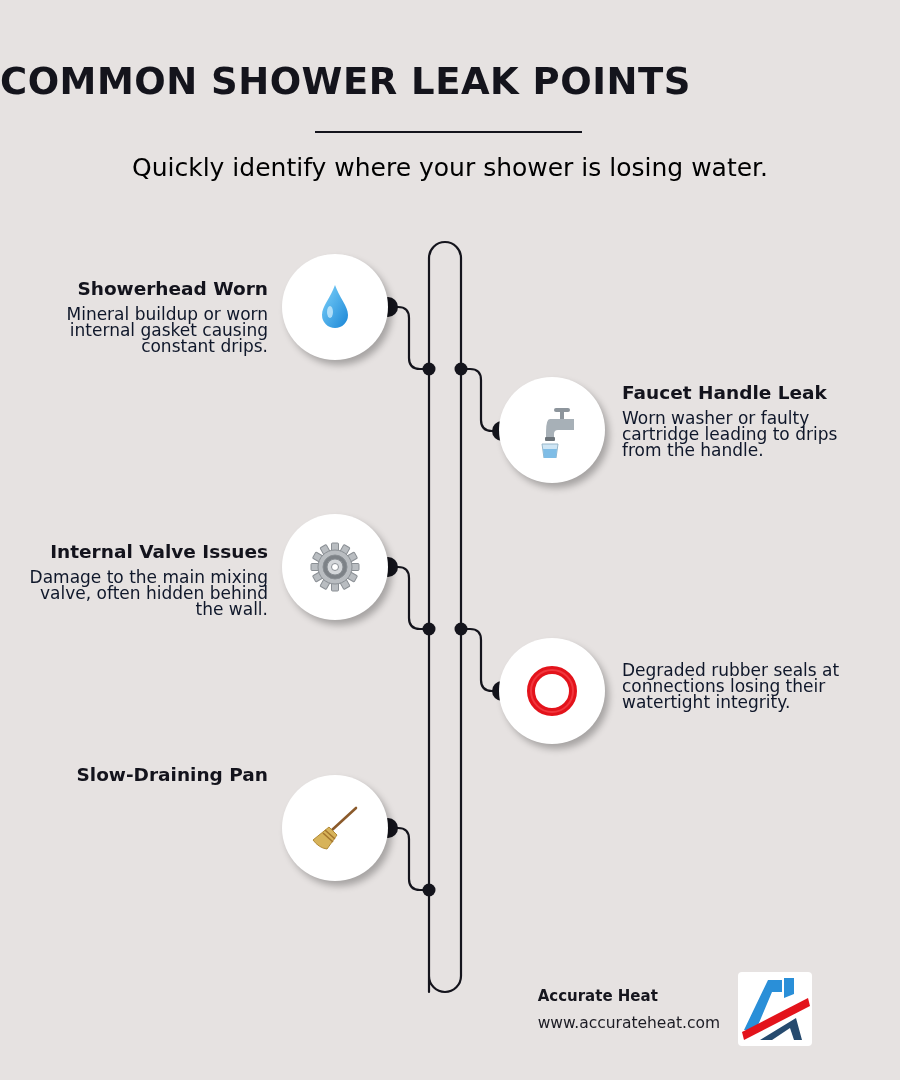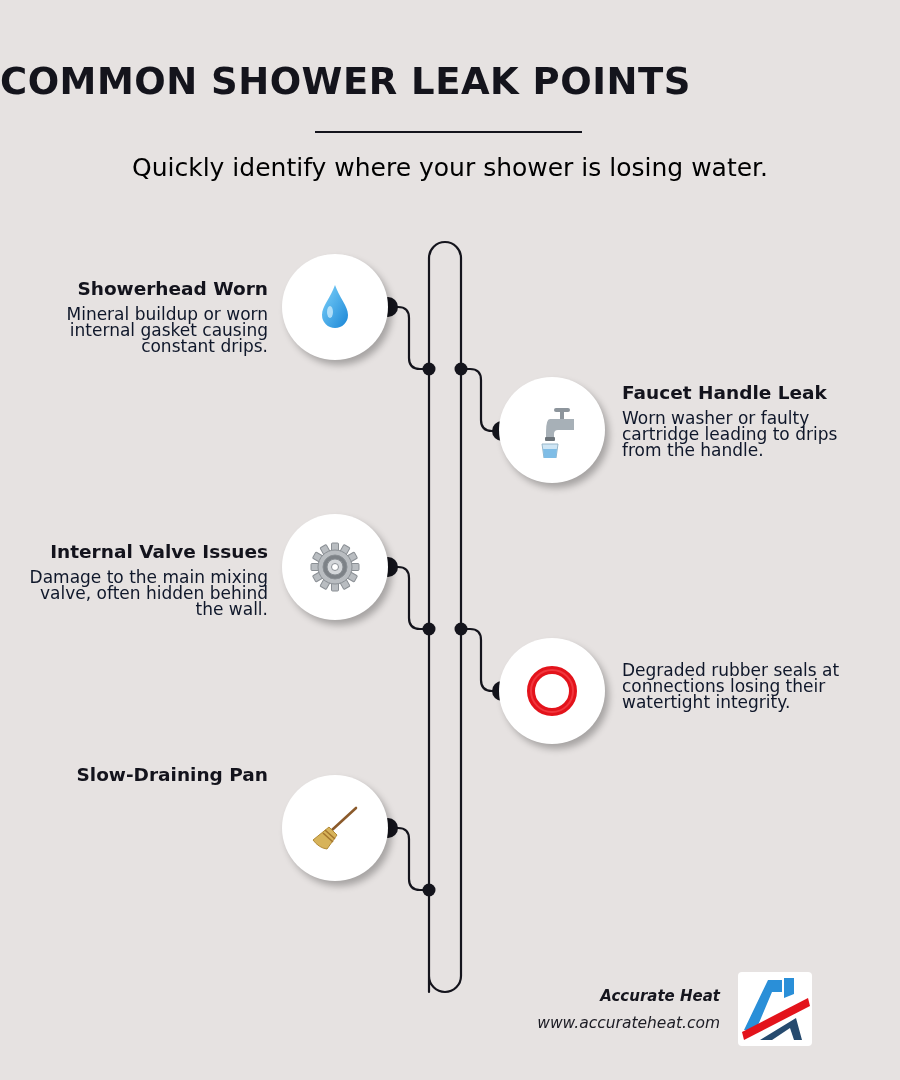--- a/index.html
+++ b/index.html
@@ -54,30 +54,29 @@
       white-space: nowrap;
     }
     .item-desc {
       font-family: "DejaVu Sans", sans-serif;
       font-size: 17px;
       line-height: 16px;
       color: #0f172a;
     }
     .brand {
       position: absolute; right: 180px; top: 987px;
-      text-align: right;
-      font-style: italic;
+      text-align: left;
     }
     .brand-name {
       font-family: "DejaVu Sans", sans-serif;
       font-weight: bold; font-size: 15px; color: #16161e;
     }
     .brand-url {
       font-family: "DejaVu Sans", sans-serif;
-      font-size: 15.5px; color: #1c1c24; margin-top: 9px; margin-left: 34px;
+      font-size: 15.5px; color: #1c1c24; margin-top: 9px;
     }
     .logo {
       position: absolute; left: 738px; top: 972px;
       width: 74px; height: 74px; background: #ffffff;
       border-radius: 4px; overflow: hidden;
     }
   </style>
 </head>
 <body>
 

